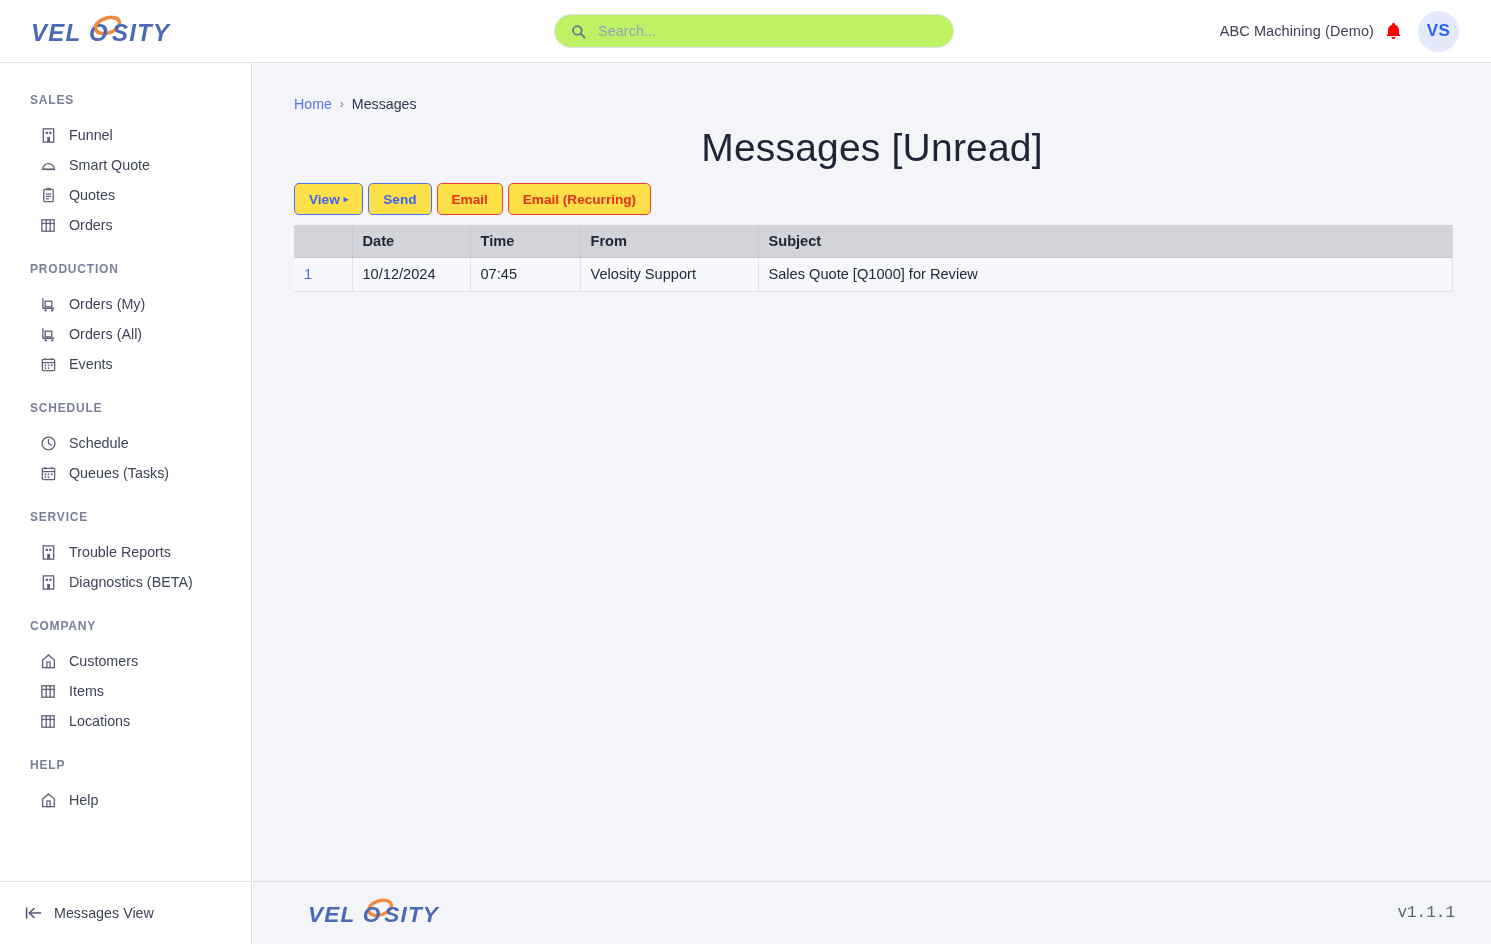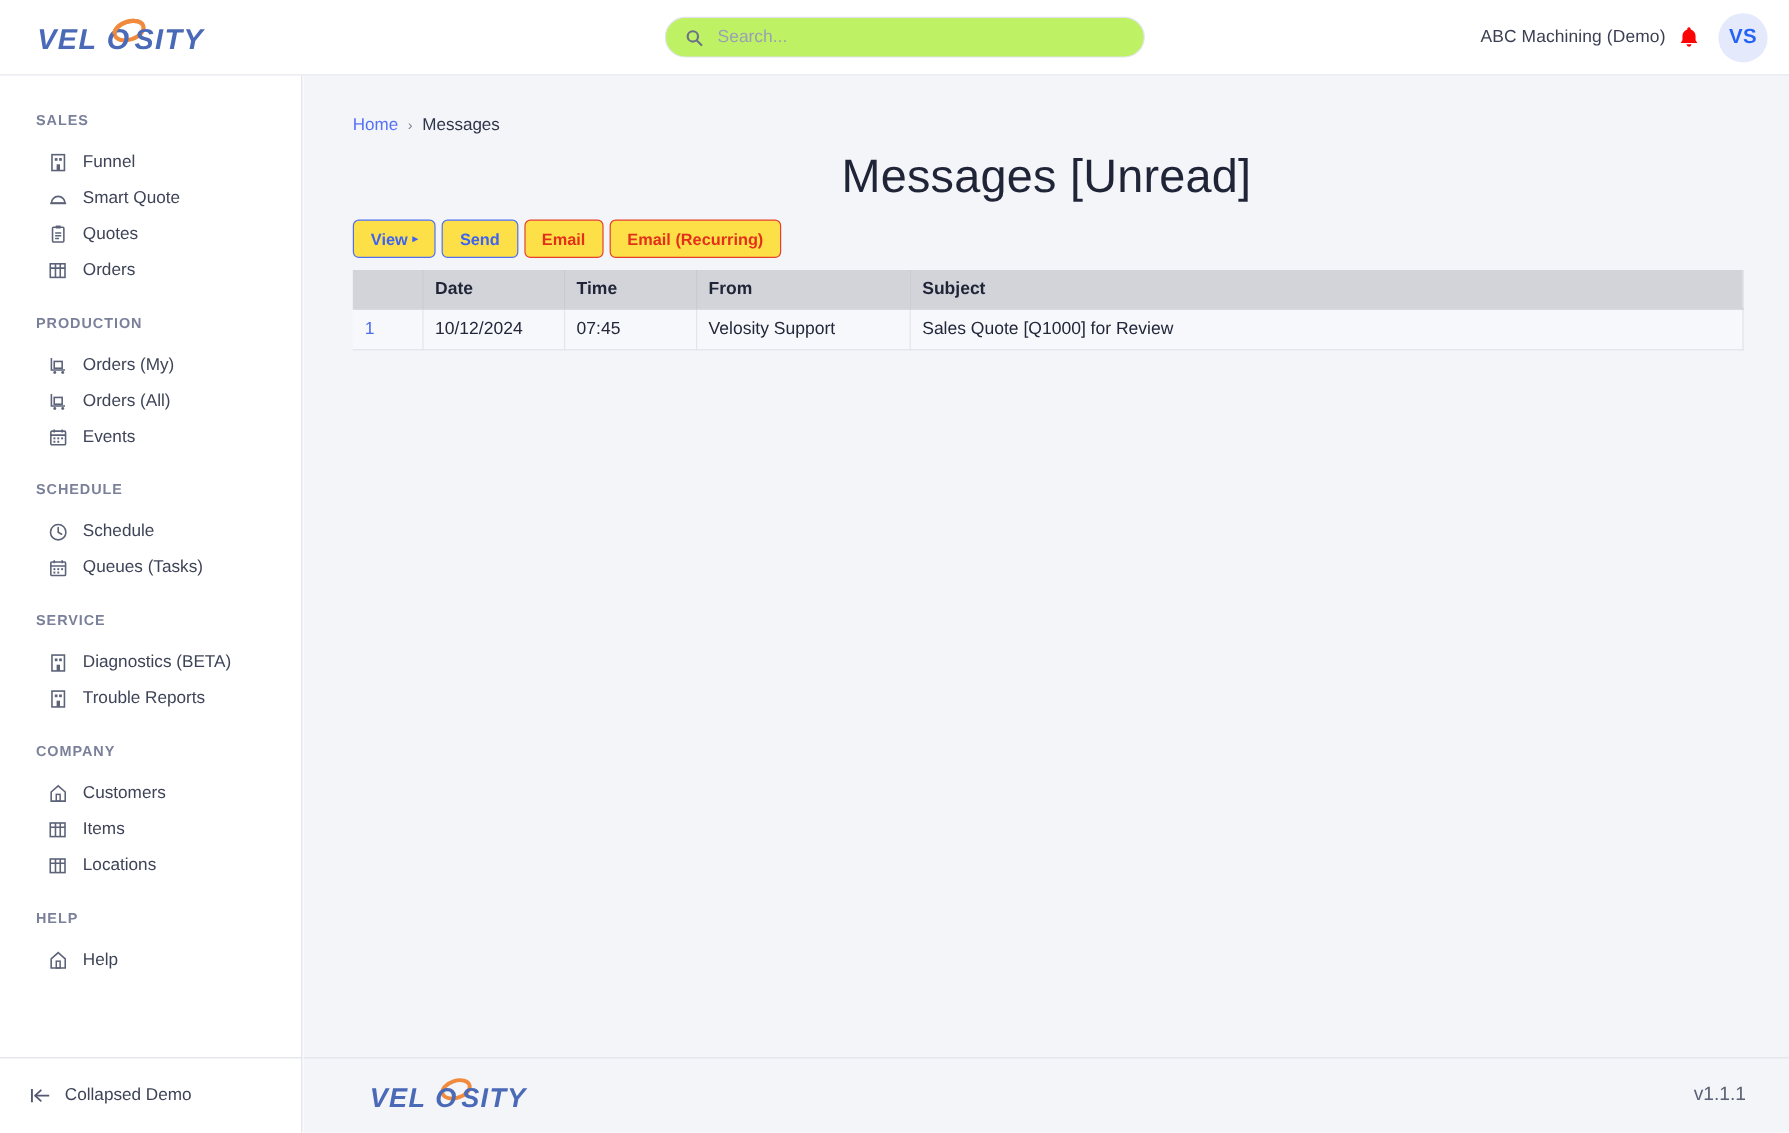--- a/index.html
+++ b/index.html
@@ -36,21 +36,21 @@
   }
   .search-ico { width: 15px; height: 15px; flex: 0 0 auto; color: #6b7189; }
   .search-input {
     border: 0; outline: 0; background: transparent;
     margin-left: 12px; font-size: 14.5px; color: #3d4254;
     font-family: "Liberation Sans", sans-serif; width: 330px;
   }
   .search-input::placeholder { color: #9aa0b4; }
 
   .acct {
-    position: absolute; right: 18px; top: 0; height: 62px;
+    position: absolute; right: 32px; top: 0; height: 62px;
     display: flex; align-items: center; gap: 0;
   }
   .acct-name {
     font-size: 14.5px; color: #3a3f52; letter-spacing: .1px;
     margin-right: 11px;
   }
   .bell { width: 17px; height: 20px; margin-right: 16px; display:block; }
   .avatar {
     width: 41px; height: 41px; border-radius: 50%;
     background: #e4eafc; color: #2563f6;
@@ -163,21 +163,21 @@
     position: absolute; top: 881px; left: 253px;
     width: 1238px; height: 63px;
     background: #f4f5f9;
     border-top: 1px solid #dfe1e9;
     display: flex; align-items: center; justify-content: space-between;
     padding: 0 36px 0 53px;
   }
   .footer-logo { width: 134px; height: 32px; display: block; }
   .version {
     font-size: 16px; color: #5b6174;
-    font-family: Liberation Sans, sans-serif;
+    font-family: Liberation Mono, monospace;
   }
 </style>
 </head>
 <body>
 
 <div class="topbar">
 
   <div class="logo-wrap">
     <svg class="logo" viewBox="0 0 142 34">
       <ellipse cx="78.5" cy="11.5" rx="12.5" ry="7.5" fill="none" stroke="#f08a3c" stroke-width="3.4" transform="rotate(-18 78.5 11.5)"></ellipse>
@@ -314,30 +314,30 @@
 
   <div class="nav-group">
     <div class="nav-group-label">SERVICE</div>
     <div class="nav-item">
       <svg class="nav-ico" viewBox="0 0 18 18">
         <rect x="3.5" y="2" width="11" height="14" fill="none" stroke="#5c6379" stroke-width="1.4"></rect>
         <rect x="6" y="5" width="2.4" height="2.4" fill="#5c6379"></rect>
           <rect x="9.8" y="5" width="2.4" height="2.4" fill="#5c6379"></rect>
         <rect x="7.6" y="10.5" width="3" height="5.5" fill="#5c6379"></rect>
       </svg>
-      <span class="nav-label">Diagnostics (BETA)</span>
+      <span class="nav-label">Trouble Reports</span>
     </div>
     <div class="nav-item">
       <svg class="nav-ico" viewBox="0 0 18 18">
         <rect x="3.5" y="2" width="11" height="14" fill="none" stroke="#5c6379" stroke-width="1.4"></rect>
         <rect x="6" y="5" width="2.4" height="2.4" fill="#5c6379"></rect>
           <rect x="9.8" y="5" width="2.4" height="2.4" fill="#5c6379"></rect>
         <rect x="7.6" y="10.5" width="3" height="5.5" fill="#5c6379"></rect>
       </svg>
-      <span class="nav-label">Trouble Reports</span>
+      <span class="nav-label">Diagnostics (BETA)</span>
     </div>
   </div>
 
   <div class="nav-group">
     <div class="nav-group-label">COMPANY</div>
     <div class="nav-item">
       <svg class="nav-ico" viewBox="0 0 18 18">
         <path d="M9 2 L15.2 7.4 L15.2 15.5 L2.8 15.5 L2.8 7.4 Z" fill="none" stroke="#5c6379" stroke-width="1.4"></path>
         <rect x="7.3" y="9.5" width="3.4" height="6" fill="none" stroke="#5c6379" stroke-width="1.3"></rect>
       </svg>
@@ -374,21 +374,21 @@
     </div>
   </div>
 </nav>
 
 <div class="sidebar-footer">
   <svg class="collapse-ico" viewBox="0 0 18 14">
     <line x1="1.6" y1="1.5" x2="1.6" y2="12.5" stroke="#525873" stroke-width="1.6"></line>
     <line x1="4.5" y1="7" x2="16" y2="7" stroke="#525873" stroke-width="1.5"></line>
     <path d="M9 2.6 L4.2 7 L9 11.4" fill="none" stroke="#525873" stroke-width="1.5" stroke-linecap="round" stroke-linejoin="round"></path>
   </svg>
-  <span class="collapse-label">Collapsed Demo</span>
+  <span class="collapse-label">Messages View</span>
 </div>
 
 <main class="main">
 
   <div class="breadcrumb">
     <span class="crumb-link">Home</span>
     <span class="crumb-sep">›</span>
     <span class="crumb-cur">Messages</span>
   </div>
 

